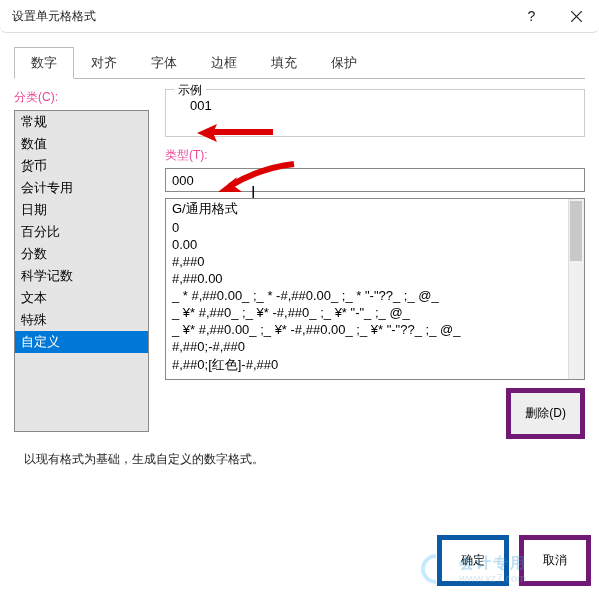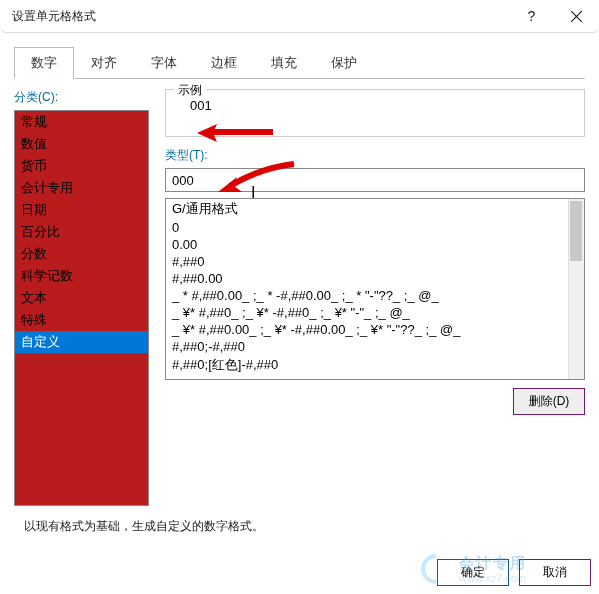--- a/index.html
+++ b/index.html
@@ -47,26 +47,26 @@
     background: #fff;
     border-bottom: 1px solid #fff;
   }
   .content {
     display: flex;
     padding: 10px 14px 0 14px;
     gap: 16px;
   }
   .leftcol { width: 135px; }
   .rightcol { flex: 1; }
-  .label { font-size: 12px; color: #0369a1; margin-bottom: 4px; }
+  .label { font-size: 12px; color: #ec4899; margin-bottom: 4px; }
   .cat-list {
     border: 1px solid #888;
-    height: 396px;
+    height: 322px;
     overflow-y: auto;
-    background: #b91c1c;
+    background: #e5e5e5;
   }
   .cat-item {
     padding: 2px 6px;
     font-size: 13px;
     cursor: pointer;
   }
   .cat-item.selected {
     background: #0078d7;
     color: #fff;
   }
@@ -120,23 +120,23 @@
     right: 2px; top: 2px;
     width: 12px; height: 60px;
     background: #c8c8c8;
   }
   .delete-row {
     display: flex;
     justify-content: flex-end;
     margin-top: 8px;
   }
   .btn {
-    border: 1px solid #701a75;
+    border: 5px solid #701a75;
     background: #eee;
-    padding: 4px 14px;
+    padding: 12px 14px;
     font-size: 12px;
     cursor: pointer;
     min-width: 72px;
     text-align: center;
   }
   .hint {
     margin: 12px 24px;
     font-size: 12px;
     color: #222;
   }

